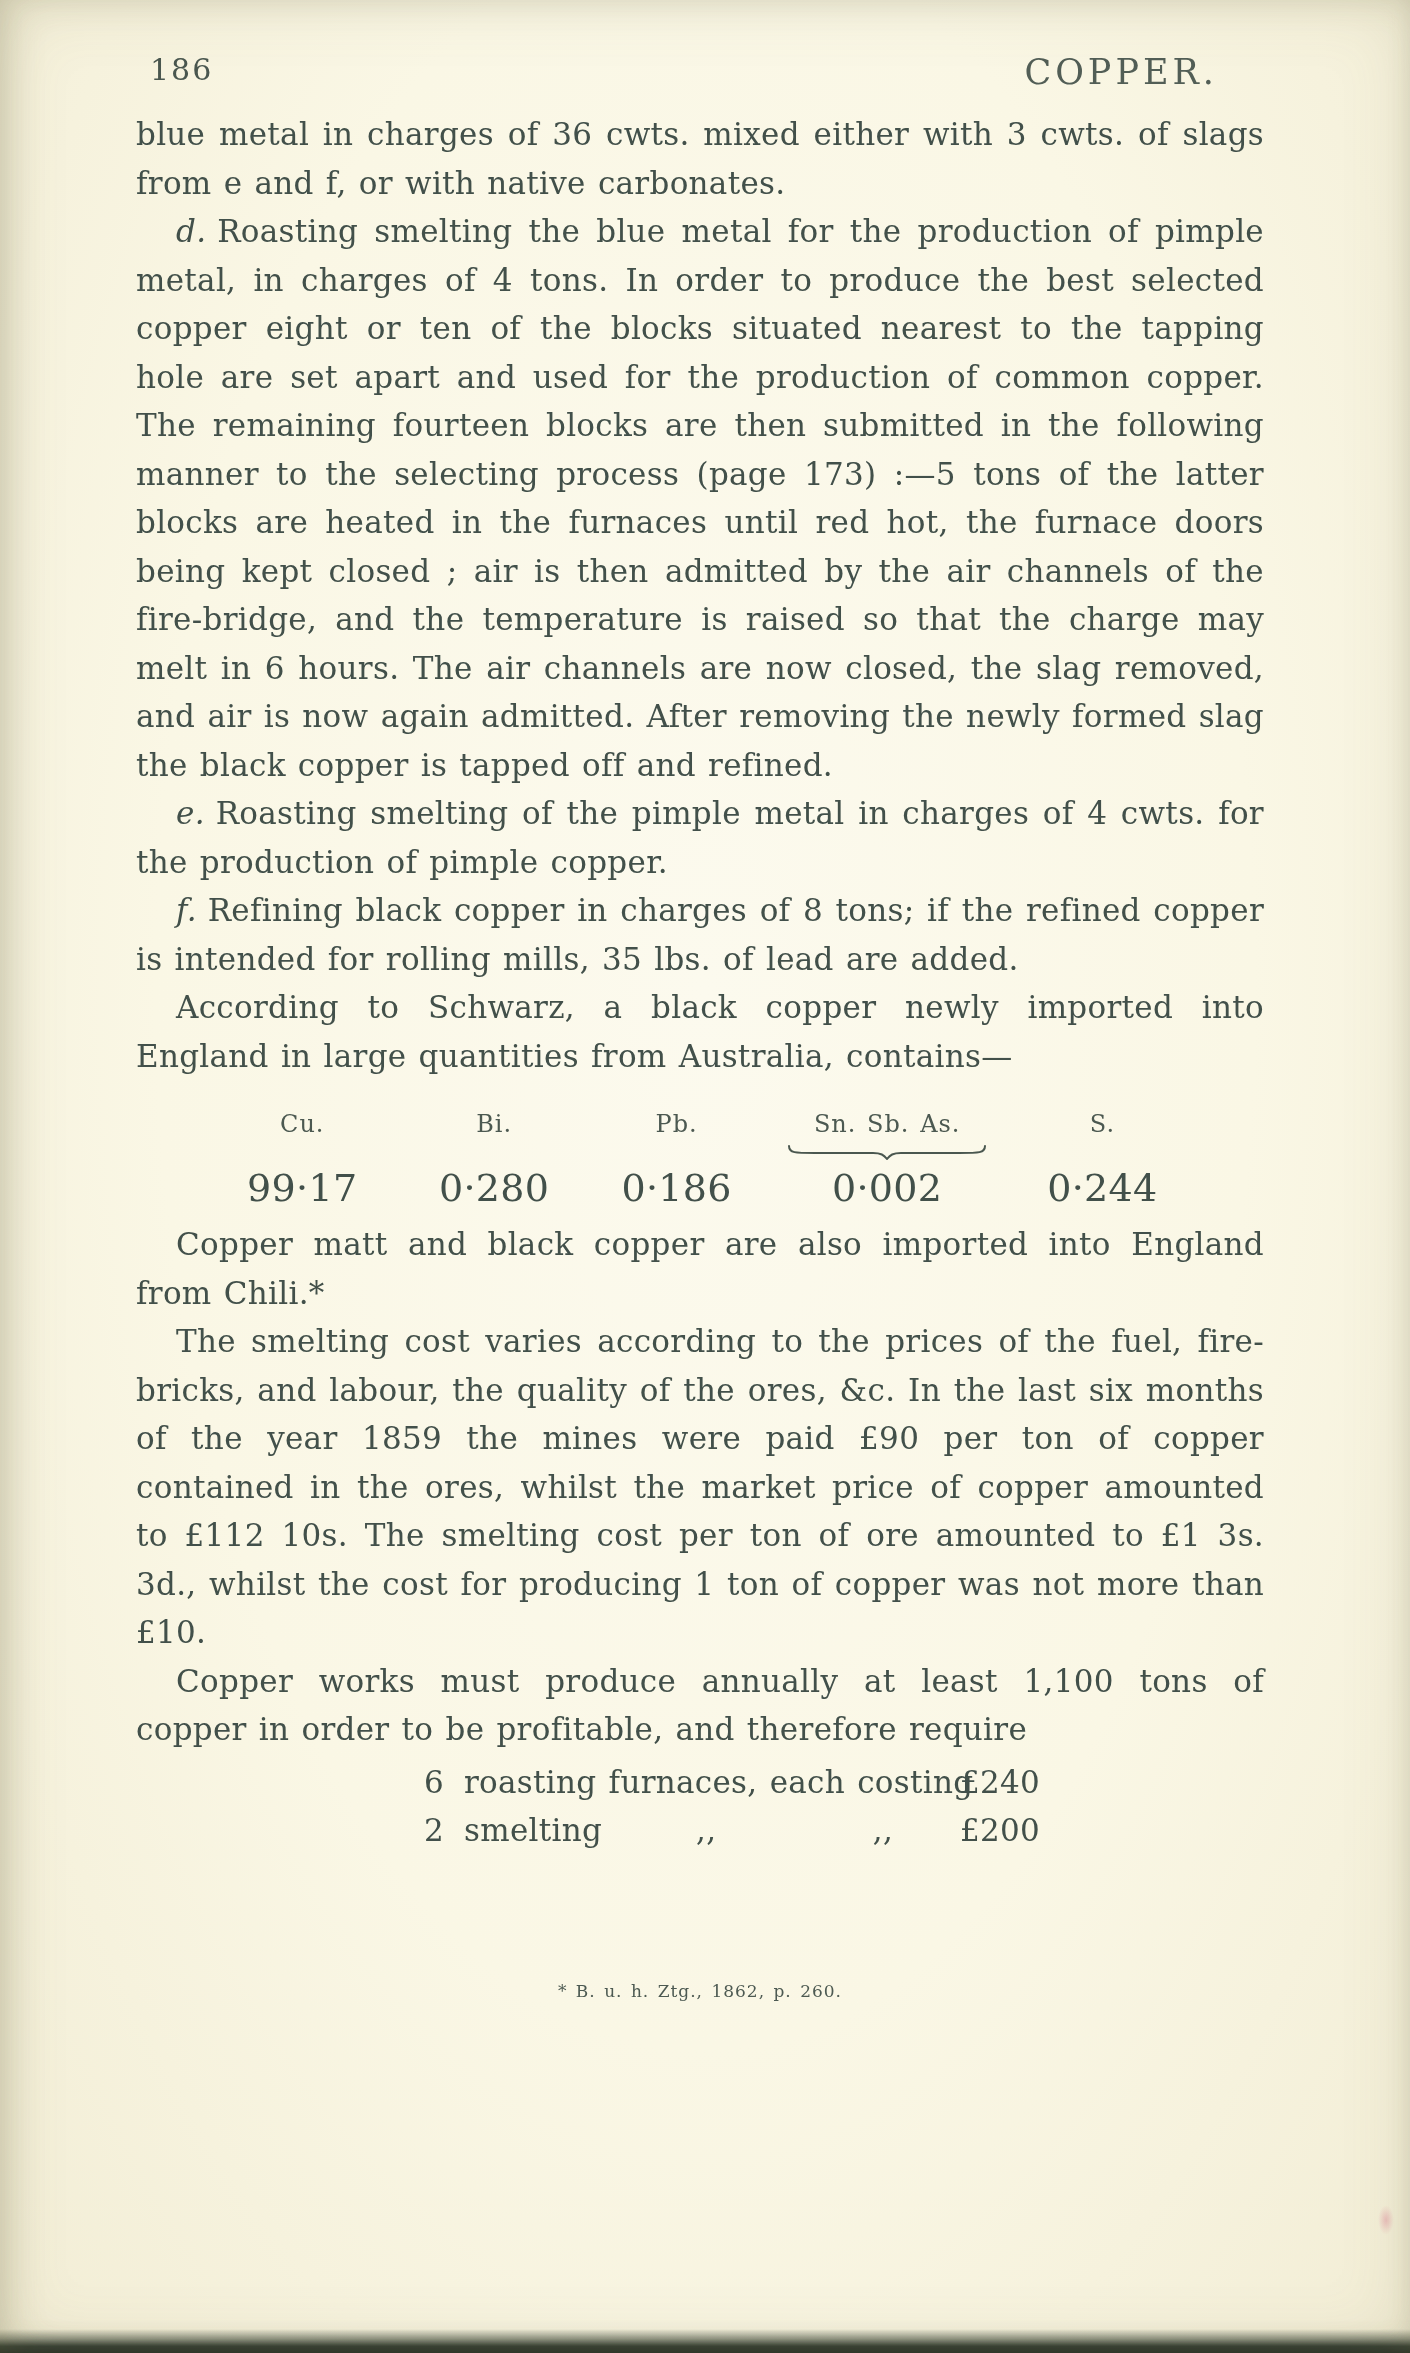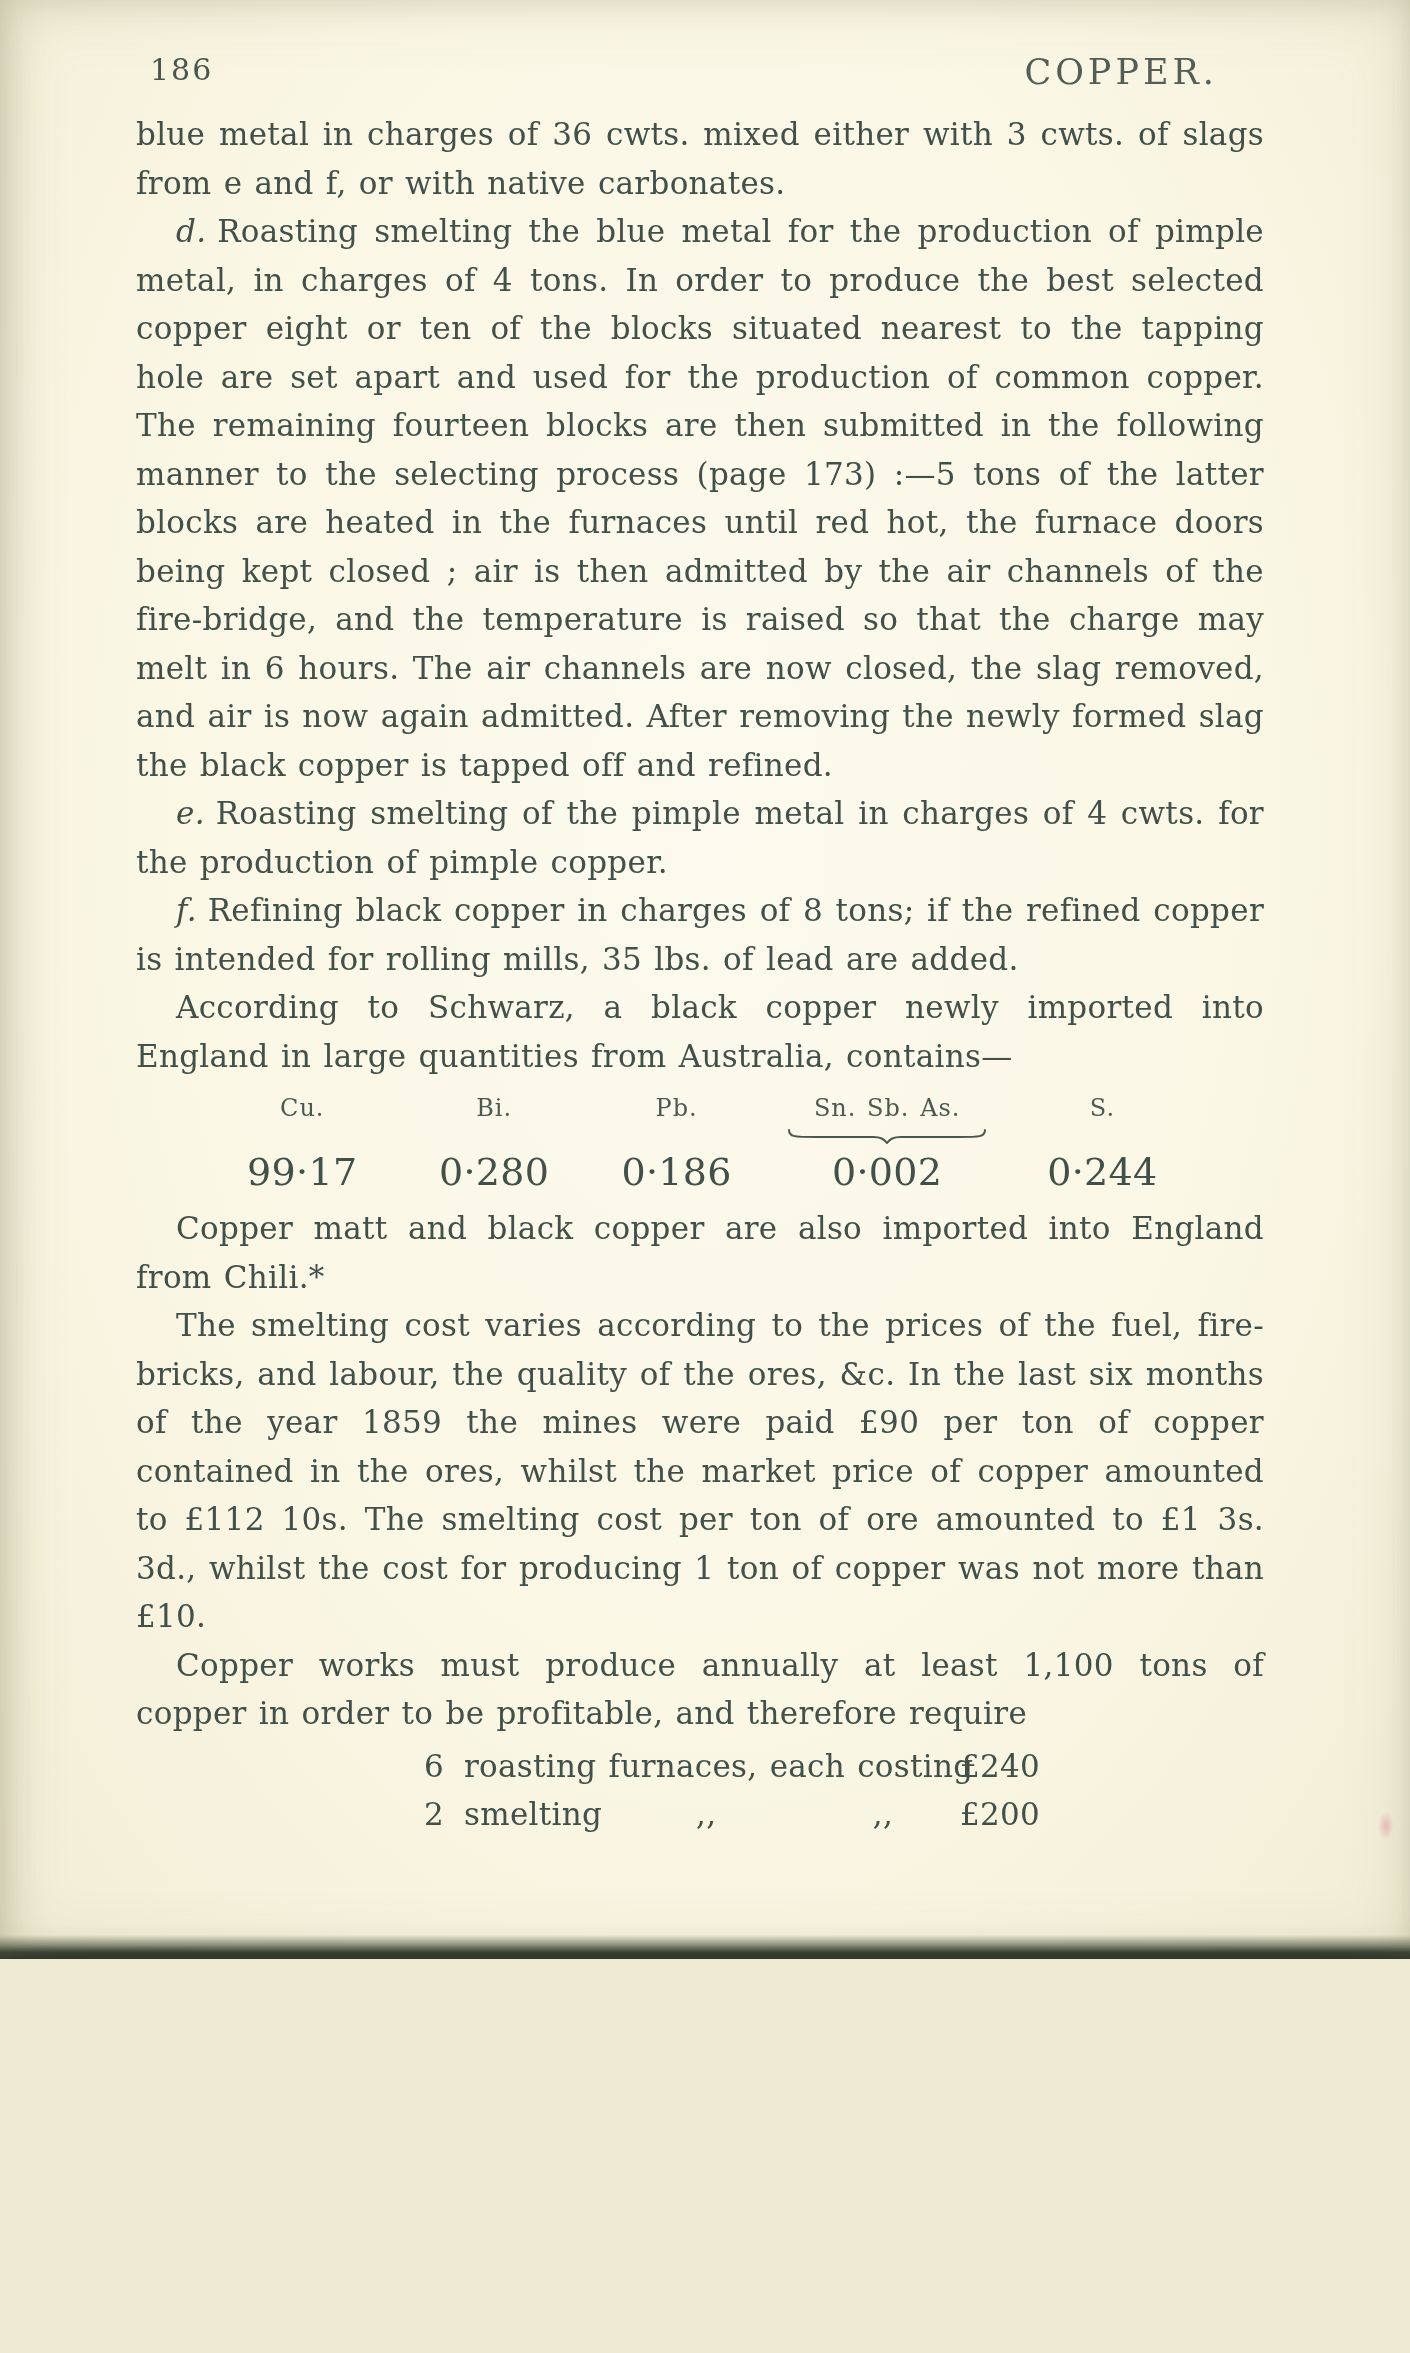--- a/index.html
+++ b/index.html
@@ -3,21 +3,21 @@
 <meta charset="utf-8">
 <style>
   html, body { margin: 0; padding: 0; }
   body {
     width: 1410px; height: 2353px;
     background: #efead2;
     font-family: "DejaVu Serif", "Liberation Serif", serif;
   }
   .page {
     position: relative;
-    width: 1410px; height: 1959px;
+    width: 1410px; height: 2353px;
     overflow: hidden;
     background: radial-gradient(ellipse at 50% 42%, #fcfaee 0%, #faf7e5 55%, #f2edd5 100%);
     color: #42504a;
   }
   .page::after {
     content: "";
     position: absolute; inset: 0;
     pointer-events: none;
     box-shadow: inset 0 0 70px rgba(120,112,66,.16), inset 14px 0 34px rgba(110,104,66,.14), inset 0 -10px 24px rgba(90,95,70,.12);
   }
@@ -43,21 +43,21 @@
   }
   .text-block {
     position: absolute; top: 110px; left: 136px; width: 1128px;
     font-size: 31px; line-height: 48.5px;
     letter-spacing: 0.3px; word-spacing: 2px;
     text-align: justify;
   }
   .para { margin: 0; text-indent: 40px; }
   .para.noindent { text-indent: 0; }
   .lead { margin-right: 0.35em; }
-  .assay { width: 992px; margin: 8px 0 6px 68px; }
+  .assay { width: 992px; margin: 24px 0 6px 68px; }
   .assay-row {
     display: grid;
     grid-template-columns: 1.05fr 1fr 0.95fr 1.3fr 1fr;
     text-align: center;
   }
   .assay-headers { font-size: 24px; letter-spacing: 1px; line-height: 40px; color: #4c5951; }
   .brace-row { height: 18px; line-height: 0; }
   .brace-cell { grid-column: 4; }
   .assay-values { font-size: 38px; line-height: 52px; }
   .cost-lines { margin: 4px 0 0 252px; }

